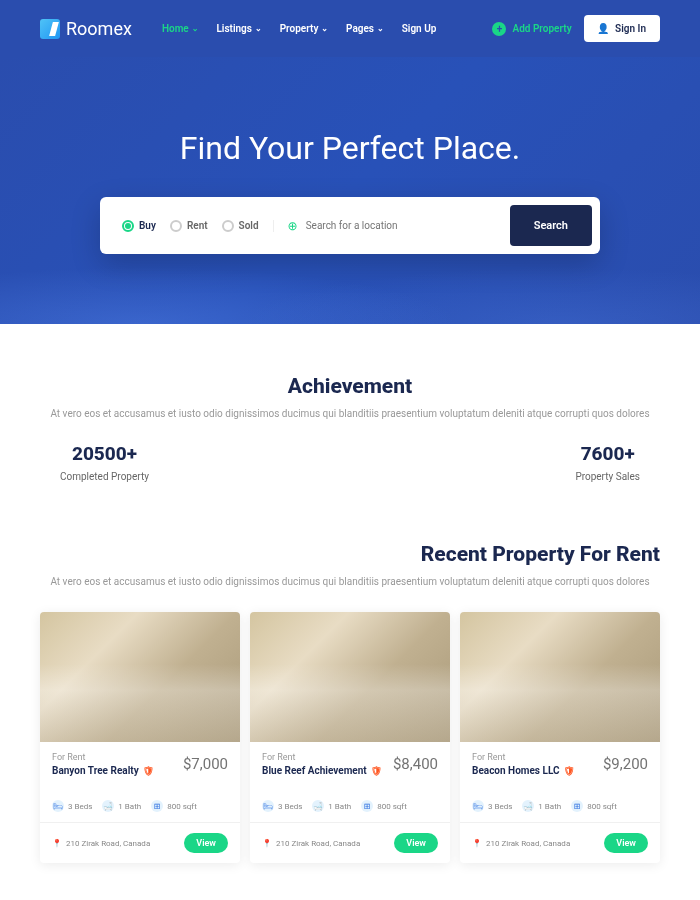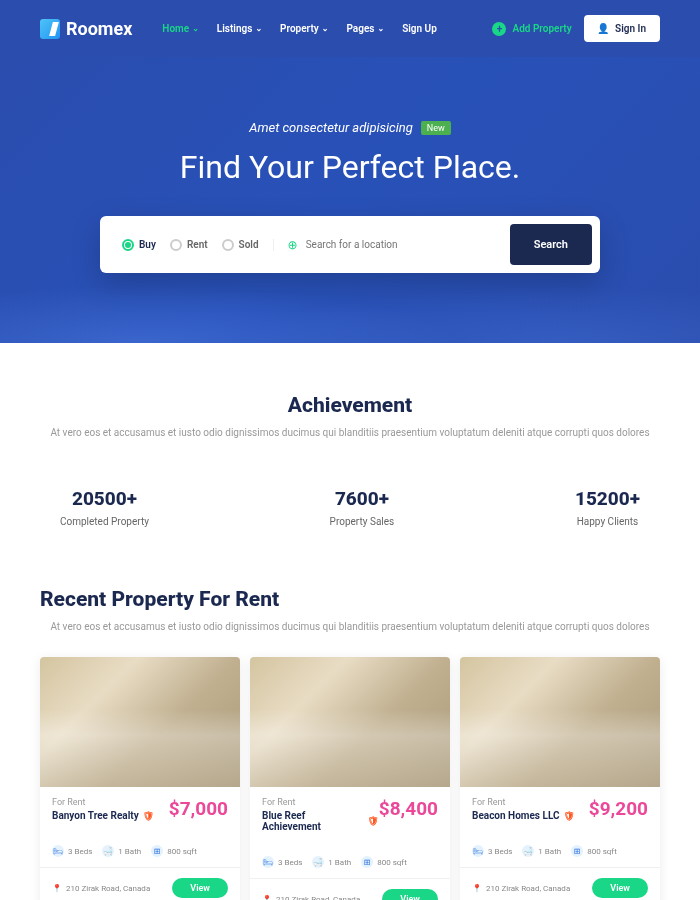--- a/index.html
+++ b/index.html
@@ -1,18 +1,18 @@
 <!DOCTYPE html>
 <html><head>
 <meta charset="utf-8">
 <style>
 *{margin:0;padding:0;box-sizing:border-box;font-family:-apple-system,BlinkMacSystemFont,'Segoe UI',Roboto,sans-serif}
 body{background:#fff;width:700px}
 .header{background:#2a4dae;padding:15px 40px;display:flex;align-items:center;justify-content:space-between}
-.logo{display:flex;align-items:center;color:#fff;font-weight:700;font-size:18px}
+.logo{display:flex;align-items:center;color:#fff;font-weight:400;font-size:18px}
 .logo-icon{width:20px;height:20px;background:linear-gradient(135deg,#4fc3f7,#2196f3);margin-right:6px;border-radius:3px;position:relative}
 .logo-icon::before{content:'';position:absolute;right:3px;top:3px;width:6px;height:14px;background:#fff;transform:skewX(-15deg)}
 .nav{display:flex;gap:18px}
 .nav-item{color:#fff;font-size:10px;font-weight:600;cursor:pointer;display:flex;align-items:center;gap:3px}
 .nav-item.active{color:#1ad687}
 .nav-item .caret{font-size:8px}
 .header-right{display:flex;align-items:center;gap:12px}
 .add-prop{display:flex;align-items:center;gap:6px;color:#1ad687;font-size:10px;font-weight:600;cursor:pointer}
 .add-prop-icon{width:14px;height:14px;background:#1ad687;border-radius:50%;display:flex;align-items:center;justify-content:center;color:#2a4dae;font-size:10px}
 .signin-btn{background:#fff;border-radius:4px;padding:8px 14px;font-size:10px;font-weight:600;display:flex;align-items:center;gap:5px;cursor:pointer;color:#1b2850}
@@ -29,43 +29,43 @@
 .radio-opt.active .radio-circle{border-color:#1ad687}
 .radio-opt.active .radio-circle::after{content:'';width:6px;height:6px;background:#1ad687;border-radius:50%}
 .radio-opt.active{color:#1b2850}
 .search-input{flex:1;display:flex;align-items:center;gap:8px;padding:0 14px}
 .loc-icon{color:#1ad687;font-size:12px}
 .search-input input{border:none;outline:none;font-size:10px;flex:1;color:#999}
 .search-btn{background:#1b2850;color:#fff;border:none;padding:14px 24px;border-radius:4px;font-size:11px;font-weight:600;cursor:pointer}
 .achieve{padding:50px 40px 30px;text-align:center}
 .achieve-title{font-size:21px;font-weight:800;color:#1b2850}
 .achieve-desc{color:#999;font-size:10px;margin-top:8px;line-height:1.6}
-.stats{display:flex;justify-content:space-between;margin-top:46px;padding:0 20px}
+.stats{display:flex;justify-content:space-between;margin-top:20px;padding:0 20px}
 .stat{text-align:center}
 .stat-num{font-size:19px;font-weight:800;color:#1b2850}
 .stat-label{font-size:10px;color:#666;margin-top:6px}
 .recent{padding:30px 40px}
-.recent-title{font-size:21px;font-weight:800;color:#1b2850;text-align:left}
+.recent-title{font-size:21px;font-weight:800;color:#1b2850;text-align:right}
 .recent-desc{color:#999;font-size:10px;margin-top:8px;line-height:1.6;text-align:center}
 .cards{display:flex;gap:10px;margin-top:22px}
 .card{flex:1;border-radius:4px;overflow:hidden;box-shadow:0 2px 12px rgba(0,0,0,0.08)}
 .card-img{height:130px;background:linear-gradient(135deg,#d4c5a0 0%,#e8dcc4 30%,#c0b090 60%,#a89878 100%);position:relative}
 .card-img::before{content:'';position:absolute;inset:0;background:linear-gradient(180deg,transparent 40%,rgba(255,255,255,0.3) 60%,rgba(200,190,170,0.4) 100%)}
 .card-body{padding:10px 12px}
-.card-row1{display:flex;justify-content:space-between;align-items:flex-start}
+.card-row1{display:flex;justify-content:space-between;align-items:center}
 .for-rent{font-size:9px;color:#999}
-.price{font-size:19px;font-weight:700;color:#ec4899}
+.price{font-size:15px;font-weight:400;color:#737373}
 .card-title{font-size:10px;font-weight:700;color:#1b2850;margin-top:3px;display:flex;align-items:center;gap:4px}
 .shield{color:#ff5722;font-size:9px}
 .specs{display:flex;gap:10px;margin-top:14px;padding-top:10px}
 .spec{display:flex;align-items:center;gap:4px;font-size:8px;color:#888}
 .spec-icon{width:12px;height:12px;background:#e3f2fd;border-radius:50%;display:flex;align-items:center;justify-content:center;color:#2a6de0;font-size:8px}
 .card-foot{display:flex;justify-content:space-between;align-items:center;padding:10px 12px;border-top:1px solid #f0f0f0}
 .addr{display:flex;align-items:center;gap:4px;font-size:8px;color:#888}
-.view-btn{background:#1ad687;color:#fff;border:none;padding:5px 18px;border-radius:12px;font-size:9px;font-weight:600;cursor:pointer}
+.view-btn{background:#1ad687;color:#fff;border:none;padding:5px 12px;border-radius:12px;font-size:9px;font-weight:600;cursor:pointer}
 </style>
 </head>
 <body>
 
 <div class="header">
   <div style="display:flex;align-items:center;gap:30px">
     <div class="logo">
       <div class="logo-icon"></div>
       <span>Roomex</span>
     </div>
@@ -97,24 +97,20 @@
       <span>Add Property</span>
     </div>
     <div class="signin-btn">
       <span>👤</span>
       <span>Sign In</span>
     </div>
   </div>
 </div>
 
 <div class="hero">
-  <div class="tagline">
-    <span>Amet consectetur adipisicing</span>
-    <span class="new-badge">New</span>
-  </div>
   <h1 class="hero-title">
     <span>Find Your </span><b>Perfect Place.</b>
   </h1>
   <div class="search-bar">
     <div class="search-types">
       <div class="radio-opt active">
         <div class="radio-circle"></div>
         <span>Buy</span>
       </div>
       <div class="radio-opt">
@@ -138,24 +134,20 @@
   <h2 class="achieve-title">Achievement</h2>
   <p class="achieve-desc">At vero eos et accusamus et iusto odio dignissimos ducimus qui blanditiis praesentium voluptatum deleniti atque corrupti quos dolores</p>
   <div class="stats">
     <div class="stat">
       <div class="stat-num">20500+</div>
       <div class="stat-label">Completed Property</div>
     </div>
     <div class="stat">
       <div class="stat-num">7600+</div>
       <div class="stat-label">Property Sales</div>
-    </div>
-    <div class="stat">
-      <div class="stat-num">15200+</div>
-      <div class="stat-label">Happy Clients</div>
     </div>
   </div>
 </div>
 
 <div class="recent">
   <h2 class="recent-title">Recent Property For Rent</h2>
   <p class="recent-desc">At vero eos et accusamus et iusto odio dignissimos ducimus qui blanditiis praesentium voluptatum deleniti atque corrupti quos dolores</p>
   <div class="cards">
     <div class="card">
       <div class="card-img"></div>

